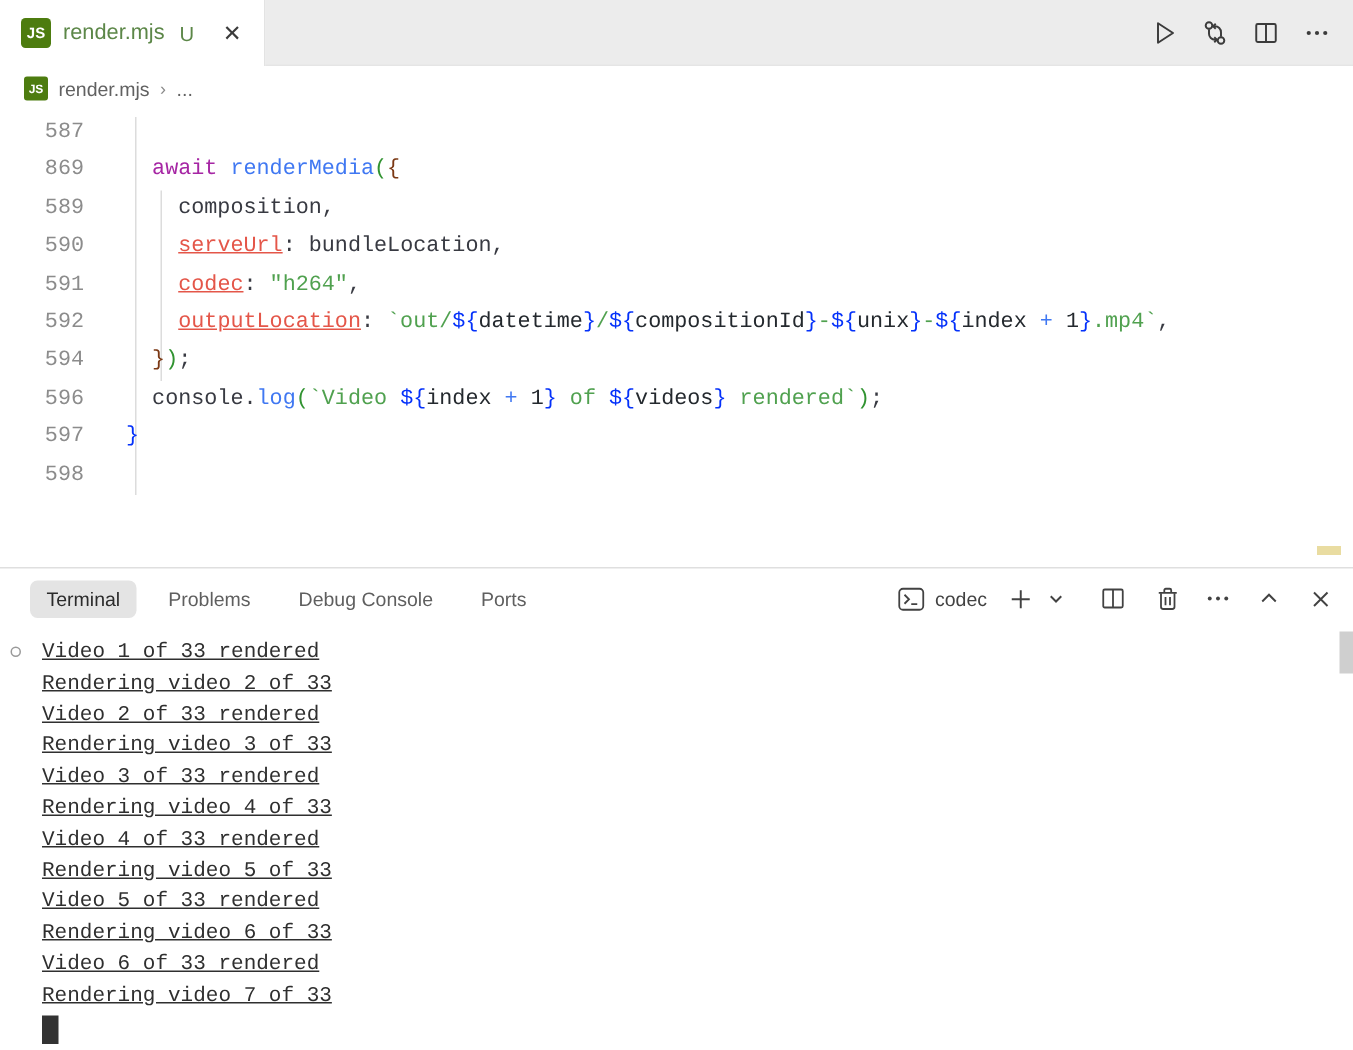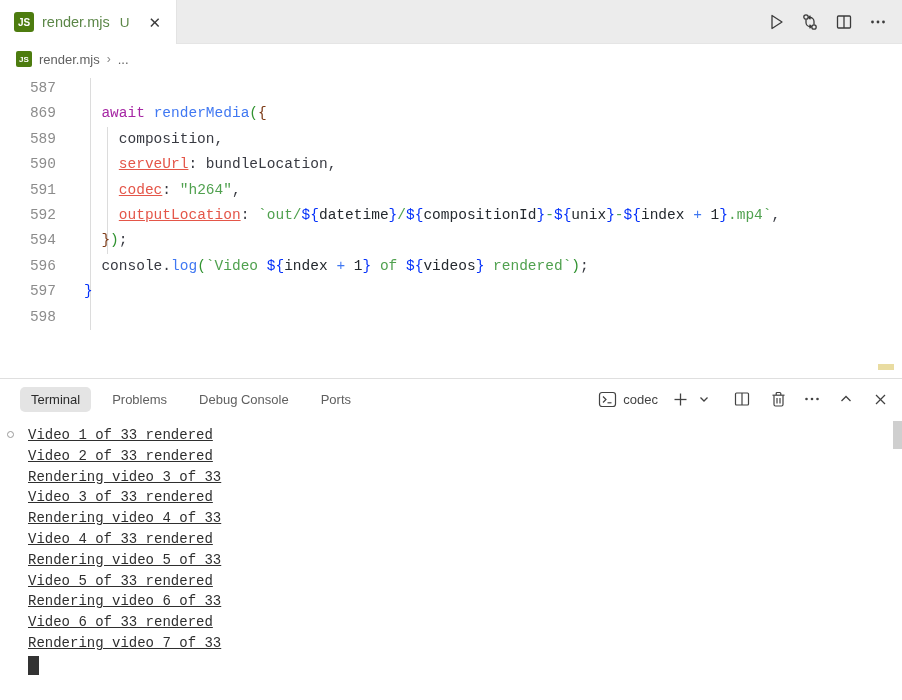--- a/index.html
+++ b/index.html
@@ -203,20 +203,21 @@
             <line x1="12" y1="3" x2="3" y2="12"></line>
           </svg>
       </span>
     </div>
   </div>
 
   <div class="terminal">
     <span class="cmd-circle"></span>
     <div id="term-lines">
         <div class="term-line">Video 1 of 33 rendered</div>
+        <div class="term-line">Rendering video 2 of 33</div>
         <div class="term-line">Video 2 of 33 rendered</div>
         <div class="term-line">Rendering video 3 of 33</div>
         <div class="term-line">Video 3 of 33 rendered</div>
         <div class="term-line">Rendering video 4 of 33</div>
         <div class="term-line">Video 4 of 33 rendered</div>
         <div class="term-line">Rendering video 5 of 33</div>
         <div class="term-line">Video 5 of 33 rendered</div>
         <div class="term-line">Rendering video 6 of 33</div>
         <div class="term-line">Video 6 of 33 rendered</div>
         <div class="term-line">Rendering video 7 of 33</div>

